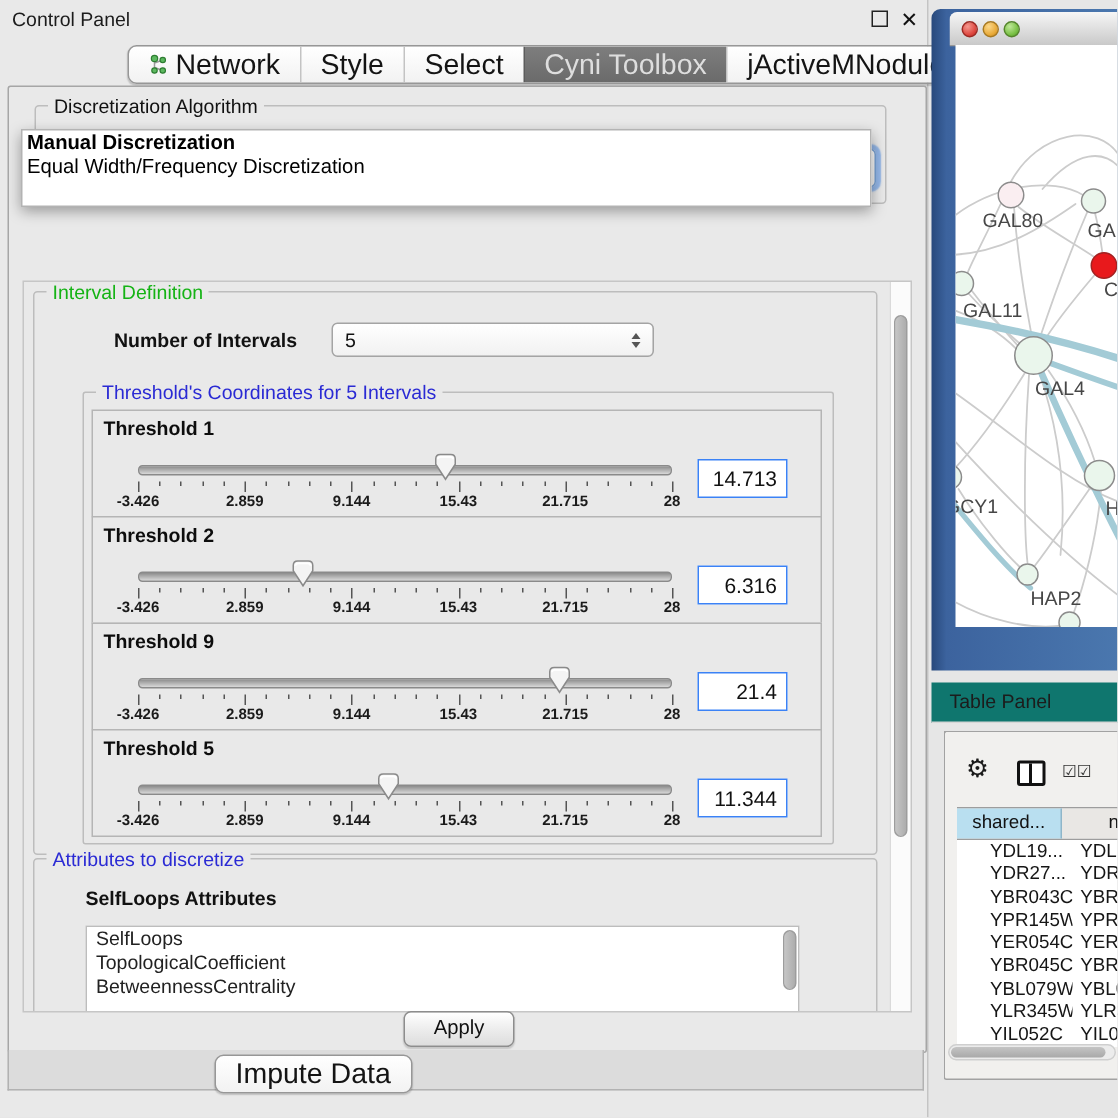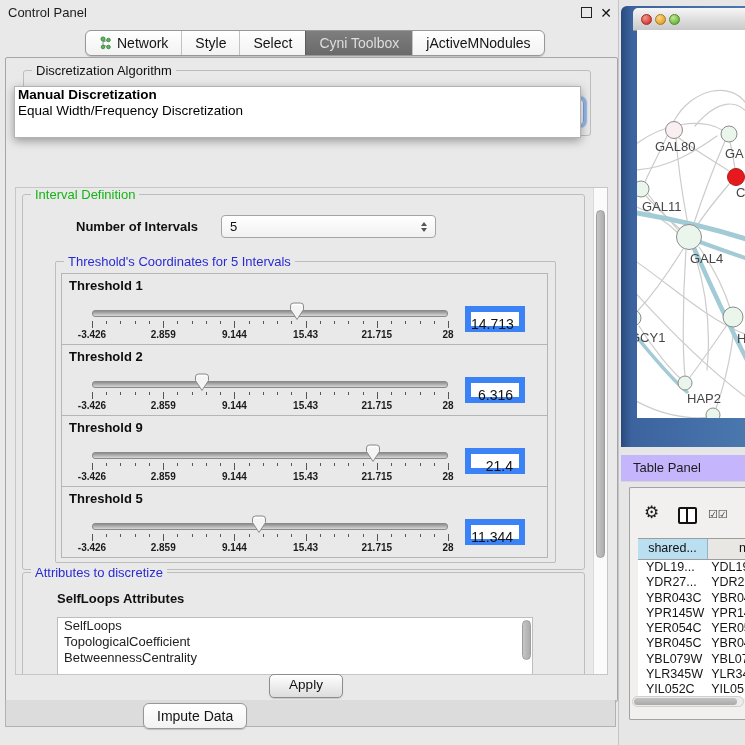--- a/index.html
+++ b/index.html
@@ -8,21 +8,21 @@
   
   #control-panel{position:absolute;left:0;top:0;width:618px;height:745px;background:#e9e9e9;border-right:1px solid #c4c4c4;}
   .cp-titlebar{position:absolute;left:0;top:0;width:100%;height:26px;}
   .cp-title{position:absolute;left:8px;top:5px;font-size:13px;color:#1c1c1c;}
   .win-ic{position:absolute;top:4px;font-size:13px;color:#111;cursor:default;}
   .ic-float{right:26px;font-size:12px;border:1.5px solid #222;width:9px;height:9px;top:7px;}
   .ic-close{right:6px;font-weight:bold;font-size:14px;top:5px;}
 
   
   .seg{position:absolute;display:flex;height:24px;background:linear-gradient(#ffffff,#f2f2f2);border:1px solid #979797;border-radius:6px;overflow:hidden;box-shadow:0 1px 1px rgba(0,0,0,.18);}
-  .seg-tab{display:flex;align-items:center;gap:5px;padding:0 13px;line-height:23px;font-size:14px;color:#141414;border-left:1px solid #c3c3c3;white-space:nowrap;text-align:center;}
+  .seg-tab{display:flex;align-items:center;gap:5px;padding:0 13px;line-height:23px;font-size:19px;color:#141414;border-left:1px solid #c3c3c3;white-space:nowrap;text-align:center;}
   .seg-tab:first-child{border-left:none;}
   .seg-tab.active{background:linear-gradient(#7e7e7e,#6a6a6a);color:#dedede;border-left-color:#5c5c5c;}
   #top-tabs{left:85px;top:30px;}
   #bottom-tabs{left:143px;top:703px;}
 
   
   #main-panel{position:absolute;left:5px;top:57px;width:611px;height:643px;background:#e9e9e9;border:1px solid #a6a6a6;border-radius:2px;overflow:hidden;}
   #bottom-band{position:absolute;left:5px;top:700px;width:611px;height:27px;background:#dcdcdc;border:1px solid #b2b2b2;border-top:none;box-sizing:border-box;}
 
   .group{position:absolute;border:1px solid #bdbdbd;border-radius:3px;}
@@ -52,55 +52,55 @@
   .th-label{position:absolute;left:7px;top:4px;font-weight:bold;font-size:13px;color:#0d0d0d;}
   .slider-wrap{position:absolute;left:30px;top:26px;width:356px;height:44px;}
   .track{position:absolute;left:0;right:0;top:10px;height:5px;border-radius:3px;background:linear-gradient(#8d8d8d,#d8d8d8);border:0.5px solid #8a8a8a;}
   .ticks{position:absolute;left:0;right:0;top:21px;height:8px;}
   .tick{position:absolute;width:1px;background:#555;}
   .tick.minor{height:3px;top:0;}
   .tick.major{height:7px;top:0;}
   .tick-labels{position:absolute;left:0;right:0;top:29px;height:12px;}
   .tick-lab{position:absolute;transform:translateX(-50%);font-size:10px;font-weight:bold;color:#1b1b1b;white-space:nowrap;}
   .thumb{position:absolute;top:2px;width:16px;height:19px;margin-left:-8px;}
-  .val-box{position:absolute;right:22px;top:32px;width:60px;height:26px;background:#fff;border:6px solid #3b82f6;font-size:14px;text-align:right;line-height:24px;padding-right:6px;box-sizing:border-box;color:#111;margin-left:20px;}
+  .val-box{position:absolute;right:22px;top:32px;width:60px;height:26px;background:#fff;border:1px solid #3b82f6;font-size:14px;text-align:right;line-height:24px;padding-right:6px;box-sizing:border-box;color:#111;margin-left:20px;}
 
   
   #attr-label{position:absolute;left:34px;top:18px;font-weight:bold;font-size:13px;}
   #attr-list{position:absolute;left:34px;top:44px;width:474px;height:58px;background:#fff;border:1px solid #bdbdbd;overflow:hidden;}
   .attr-item{height:16px;line-height:16px;padding-left:6px;font-size:13px;color:#222;white-space:nowrap;}
   #attr-list .vthumb{top:2px;height:40px;right:1px;left:auto;}
 
   .aqua-btn{position:absolute;background:linear-gradient(#ffffff,#ededed 50%,#dddddd);border:1px solid #8d8d8d;border-radius:5px;font-size:13.5px;text-align:center;line-height:20px;color:#111;box-shadow:0 1px 1px rgba(0,0,0,.15);}
 
   
   #net-window{position:absolute;left:621px;top:6px;width:124px;height:441px;background:linear-gradient(90deg,#28497c 0,#3c639e 10px,#4a77ae 100%);border-top-left-radius:6px;}
   #net-titlebar{position:absolute;left:12px;top:2px;right:0;height:22px;background:linear-gradient(#f6f6f6,#c9c9c9);border-bottom:1px solid #989898;border-top-left-radius:5px;}
   .light{position:absolute;top:6px;width:11px;height:11px;border-radius:50%;box-sizing:border-box;}
   .light.red{left:8px;background:radial-gradient(circle at 35% 30%,#f4988f,#dd463e 65%,#ad2c26);border:1px solid #9c2b25;}
   .light.yellow{left:22px;background:radial-gradient(circle at 35% 30%,#fbd88b,#e8a937 65%,#bb7d1f);border:1px solid #a87a22;}
   .light.green{left:36px;background:radial-gradient(circle at 35% 30%,#c0e89a,#77bf42 65%,#4f8f2c);border:1px solid #55852c;}
   #net-canvas{position:absolute;left:16px;top:24px;right:0;bottom:29px;background:#ffffff;overflow:hidden;}
 
   
-  #tp-titlebar{position:absolute;left:621px;top:455px;width:124px;height:26px;background:#c4b5fd;border-bottom:1px solid #d6d6d6;}
+  #tp-titlebar{position:absolute;left:621px;top:455px;width:124px;height:26px;background:#0f766e;border-bottom:1px solid #d6d6d6;}
   #tp-title{position:absolute;left:12px;top:5px;font-size:13px;color:#1c1c1c;}
   #tp-body{position:absolute;left:629px;top:487px;width:116px;height:231px;background:#f1f0ee;border:1px solid #a2a2a2;border-right:none;border-radius:2px 0 0 2px;overflow:hidden;}
   #tp-toolbar{position:absolute;left:0;top:0;right:0;height:50px;}
   .gear{position:absolute;left:14px;top:16px;font-size:17px;color:#1a1a1a;line-height:17px;}
   .split-icon{position:absolute;left:48px;top:19px;width:15px;height:13px;border:2px solid #111;border-radius:2px;background:#fff;}
   .split-icon:before{content:"";position:absolute;left:6px;top:0;bottom:0;width:2px;background:#111;}
   .checks{position:absolute;left:78px;top:20px;font-size:11px;letter-spacing:0;color:#333;}
   #tp-table{position:absolute;left:8px;top:50px;width:180px;}
   .tp-head{display:flex;height:20px;border-top:1px solid #9d9d9d;border-bottom:1px solid #9d9d9d;font-size:12.5px;}
   .h1{width:70px;background:#b9dff0;border-right:1px solid #8fb6c9;text-align:center;line-height:19px;box-sizing:border-box;}
   .h2{width:110px;background:#e9e7e4;line-height:19px;padding-left:31px;box-sizing:border-box;}
   .tp-rows{background:#fff;}
   .tp-row{display:flex;height:15.3px;font-size:12.5px;color:#161616;}
-  .c1{width:62px;padding-left:8px;white-space:nowrap;overflow:hidden;}
+  .c1{width:62px;padding-left:22px;white-space:nowrap;overflow:hidden;}
   .c2{width:110px;padding-left:5px;white-space:nowrap;}
   #tp-hscroll{position:absolute;left:2px;top:208px;width:112px;height:11px;background:#ececec;border:1px solid #cfcfcf;border-radius:6px;box-sizing:border-box;}
   #tp-hthumb{position:absolute;left:1px;top:1px;width:103px;height:7px;border-radius:4px;background:linear-gradient(#c4c4c4,#a9a9a9);}
 </style>
 </head>
 <body>
 
 <div id="stage">
 
   <div id="control-panel">

